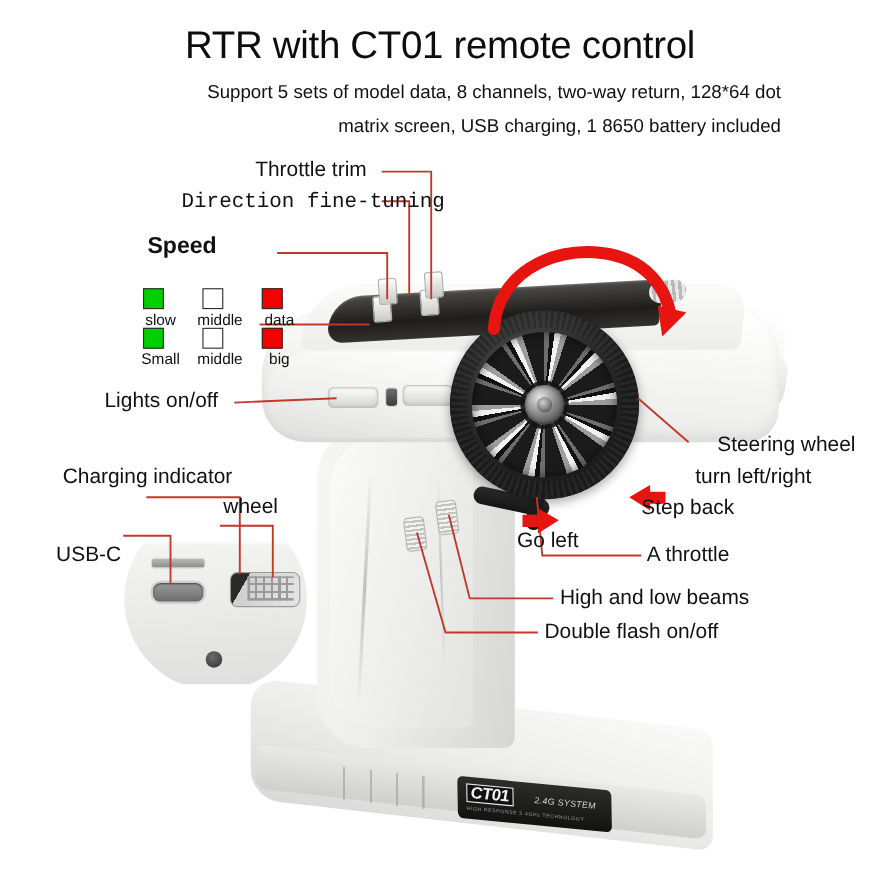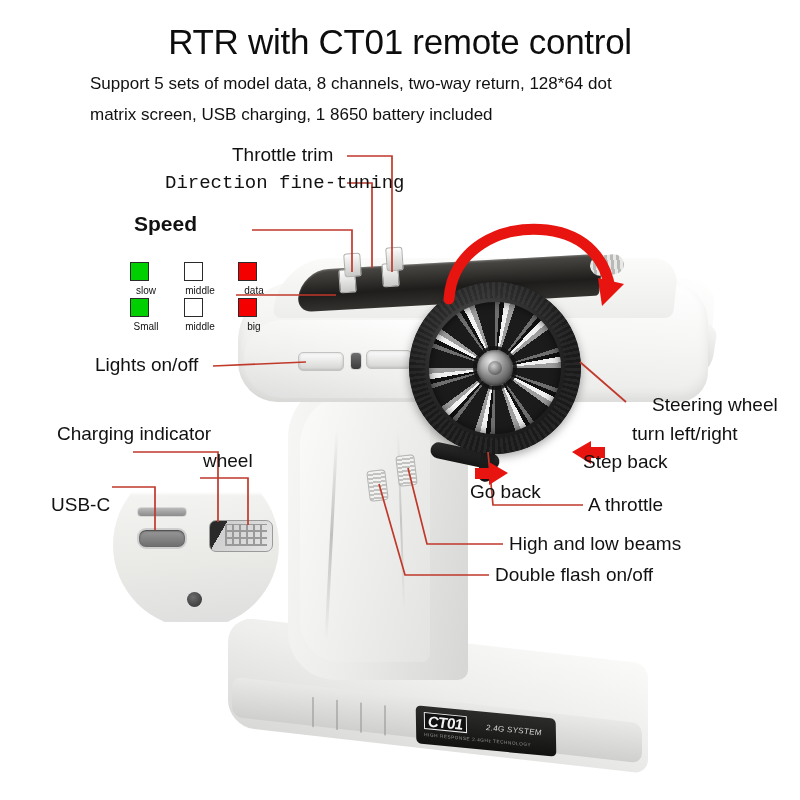--- a/index.html
+++ b/index.html
@@ -10,37 +10,37 @@
     color:#111;
   }
   .stage{position:absolute;inset:0;}
 
   
   .title{
     position:absolute;left:0;top:22px;width:800px;text-align:center;
     font-size:35px;font-weight:400;letter-spacing:-0.3px;color:#0d0d0d;
   }
   .subtitle{
-    position:absolute;left:90px;top:68px;width:620px;text-align:left;
+    position:absolute;left:90px;top:68px;width:620px;text-align:right;
     font-size:17px;line-height:31px;color:#111;font-weight:400;
   }
 
   
   .lbl{position:absolute;font-size:19px;color:#111;white-space:nowrap;font-weight:400;}
   .lbl.big{font-size:21px;font-weight:bold;}
 
   
   svg.lines{position:absolute;left:0;top:0;width:800px;height:800px;overflow:visible;}
 
   
   .legend{position:absolute;}
   .legend .row{display:flex;align-items:flex-start;}
   .legend .cell{display:flex;flex-direction:column;align-items:center;width:54px;}
   .sw{width:17px;height:17px;border:1.4px solid #2b2b2b;margin-bottom:2px;}
-  .cap{font-size:10px;color:#111;line-height:15px;margin-left:14px;}
+  .cap{font-size:14px;color:#111;line-height:15px;margin-left:14px;}
 
   
   .device{position:absolute;left:0;top:0;width:800px;height:800px;}
 
   
   .inset{
     position:absolute;left:113px;top:462px;width:166px;height:166px;border-radius:50%;
     overflow:hidden;background:#fff;
   }
   .inset-body{
@@ -359,21 +359,21 @@
 
   <div class="lbl" style="left:51px;top:494px;">USB-C</div>
 
   <div class="lbl" style="left:203px;top:450px;">wheel</div>
 
   <div class="lbl" style="left:630px;top:394px;margin-left:22px;">Steering wheel</div>
   <div class="lbl" style="left:632px;top:423px;">turn left/right</div>
 
   <div class="lbl" style="left:583px;top:451px;">Step back</div>
 
-  <div class="lbl" style="left:470px;top:481px;">Go back</div>
+  <div class="lbl" style="left:470px;top:481px;">Go left</div>
 
   <div class="lbl" style="left:588px;top:494px;">A throttle</div>
 
   <div class="lbl" style="left:509px;top:533px;">High and low beams</div>
 
   <div class="lbl" style="left:495px;top:564px;">Double flash on/off</div>
 
   <div class="legend" style="left:112px;top:212px;">
     <div class="lbl big" style="position:relative;left:22px;top:0;">Speed</div>
     <div class="row" style="margin-top:26px;">

